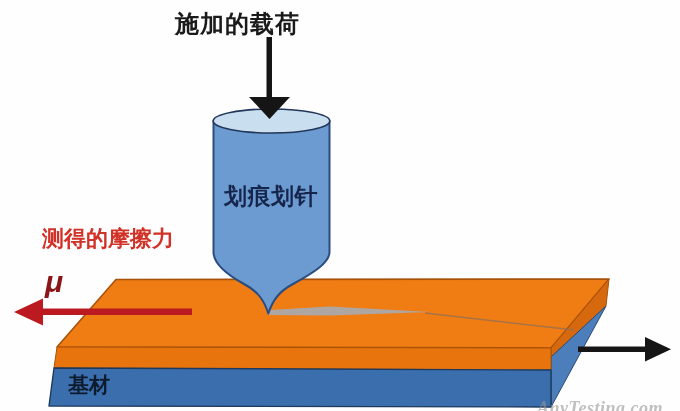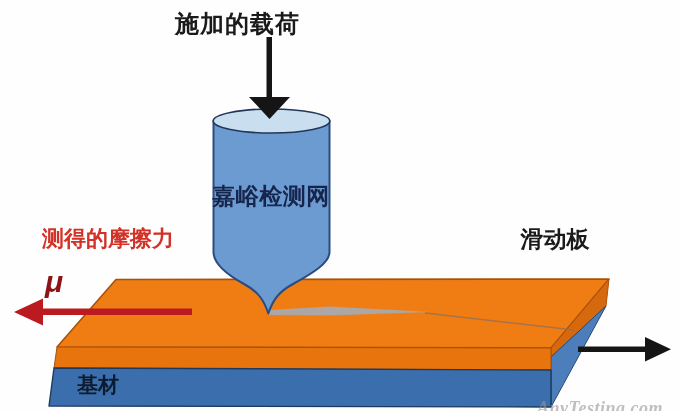--- a/index.html
+++ b/index.html
@@ -15,21 +15,21 @@
   .lbl-stylus{left:211px;top:183px;width:120px;text-align:center;
     font-size:23px;font-weight:700;color:#16254c;letter-spacing:0.5px;}
   .lbl-friction{left:42px;top:226px;width:146px;text-align:left;
     font-size:22px;font-weight:700;color:#d23128;}
   .lbl-mu{left:45px;top:265px;width:30px;text-align:left;
     font-size:30px;font-weight:700;color:#8c1417;font-style:italic;}
   .lbl-sliding-plate{left:505px;top:226px;width:100px;text-align:center;
     font-size:23px;font-weight:700;color:#1a1a1a;}
   .lbl-coating{left:486px;top:317px;width:70px;text-align:center;
     font-size:22px;font-weight:700;color:#5e170b;}
-  .lbl-substrate{left:68px;top:373px;width:60px;text-align:center;
+  .lbl-substrate{left:68px;top:373px;width:60px;text-align:left;
     font-size:21px;font-weight:700;color:#0d1b2e;}
   .watermark{position:absolute;text-align:center;z-index:5;}
   .wm-cn{left:522px;top:351px;width:156px;font-size:29px;font-weight:700;
     color:rgba(136,136,136,0.55);letter-spacing:1px;}
   .wm-en{left:520px;top:383px;width:160px;font-size:18px;font-weight:700;
     font-style:italic;color:rgba(148,148,148,0.6);letter-spacing:0.5px;
     font-family:"Liberation Serif","DejaVu Serif",serif;margin-top:15px;}
 </style>
 </head>
 <body>
@@ -77,26 +77,25 @@
     </g>
 
     <g fill="#151515">
       <rect x="578" y="346.5" width="70" height="5.5"></rect>
       <polygon points="645,337 671,349.2 645,361.5"></polygon>
     </g>
   </svg>
 
   <div class="label lbl-applied-load">施加的载荷</div>
 
-  <div class="label lbl-stylus">嘉峪检测网</div>
+  <div class="label lbl-stylus">划痕划针</div>
 
   <div class="label lbl-friction">测得的摩擦力</div>
 
   <div class="label lbl-mu">μ</div>
 
-  <div class="label lbl-sliding-plate">滑动板</div>
 
 
   <div class="label lbl-substrate">基材</div>
 
   <div class="watermark wm-en">AnyTesting.com</div>
 
 </div>
 
 </body></html>

